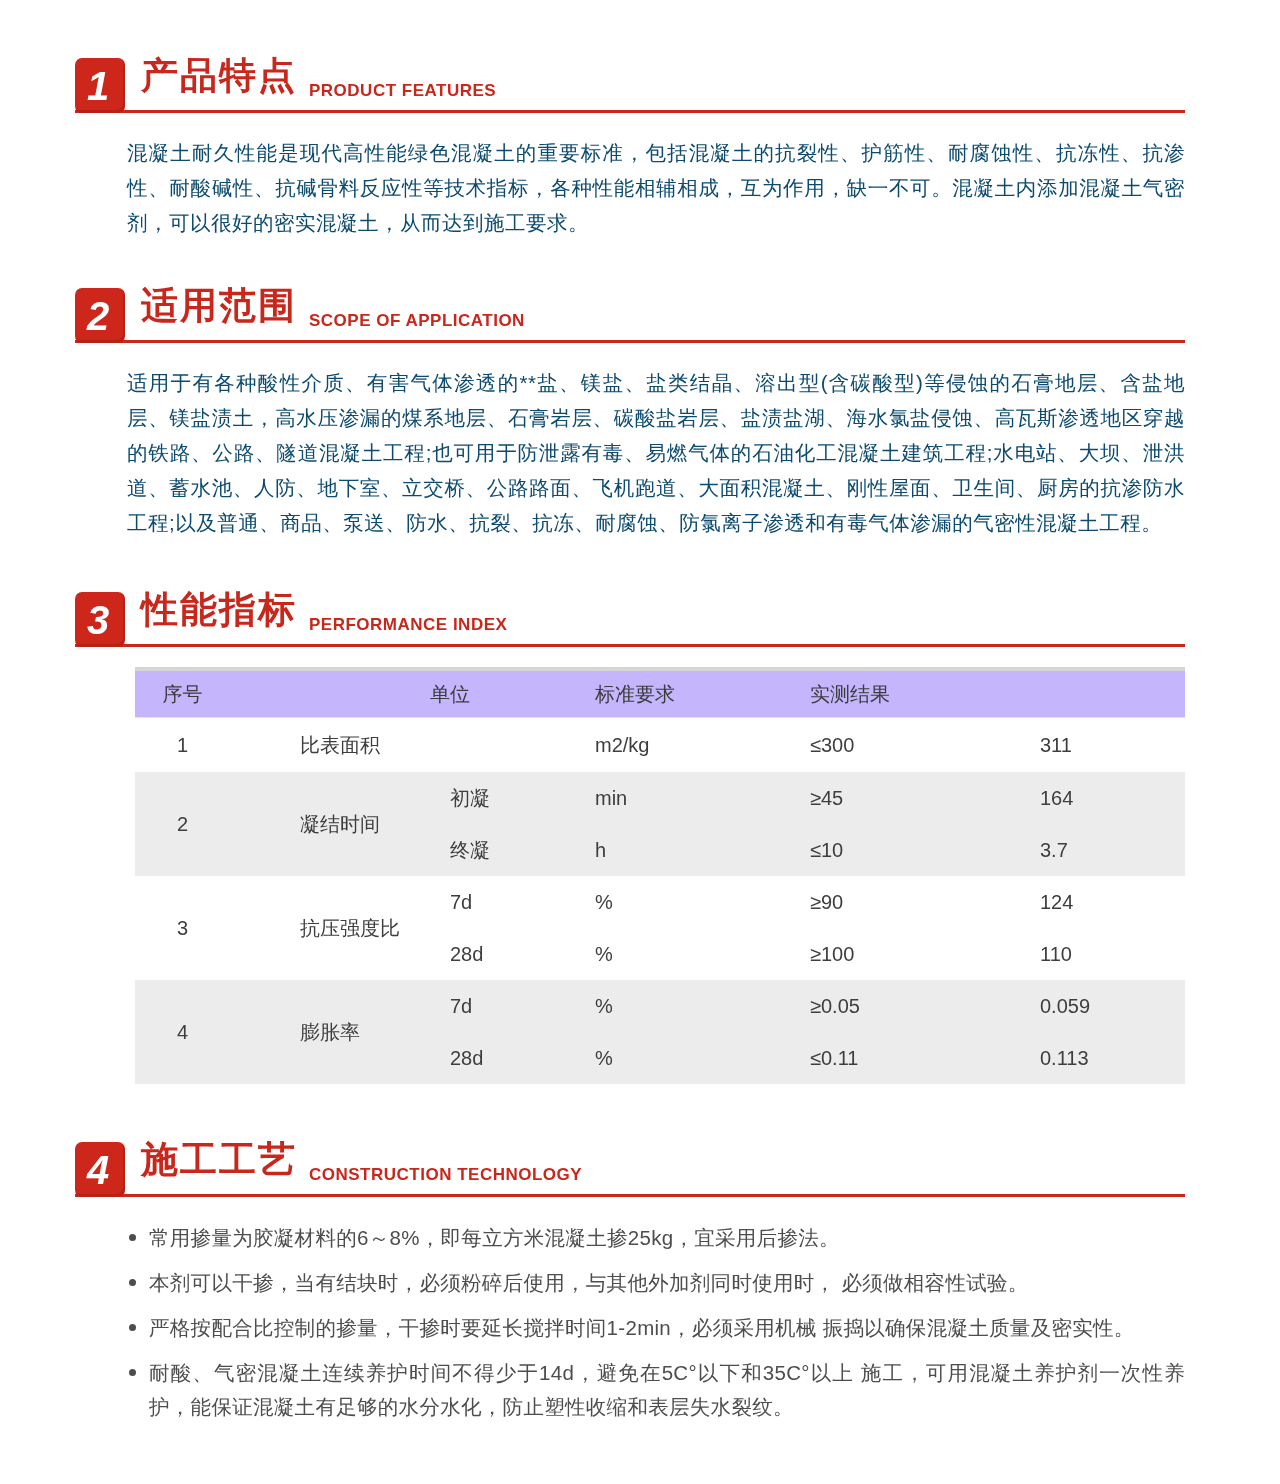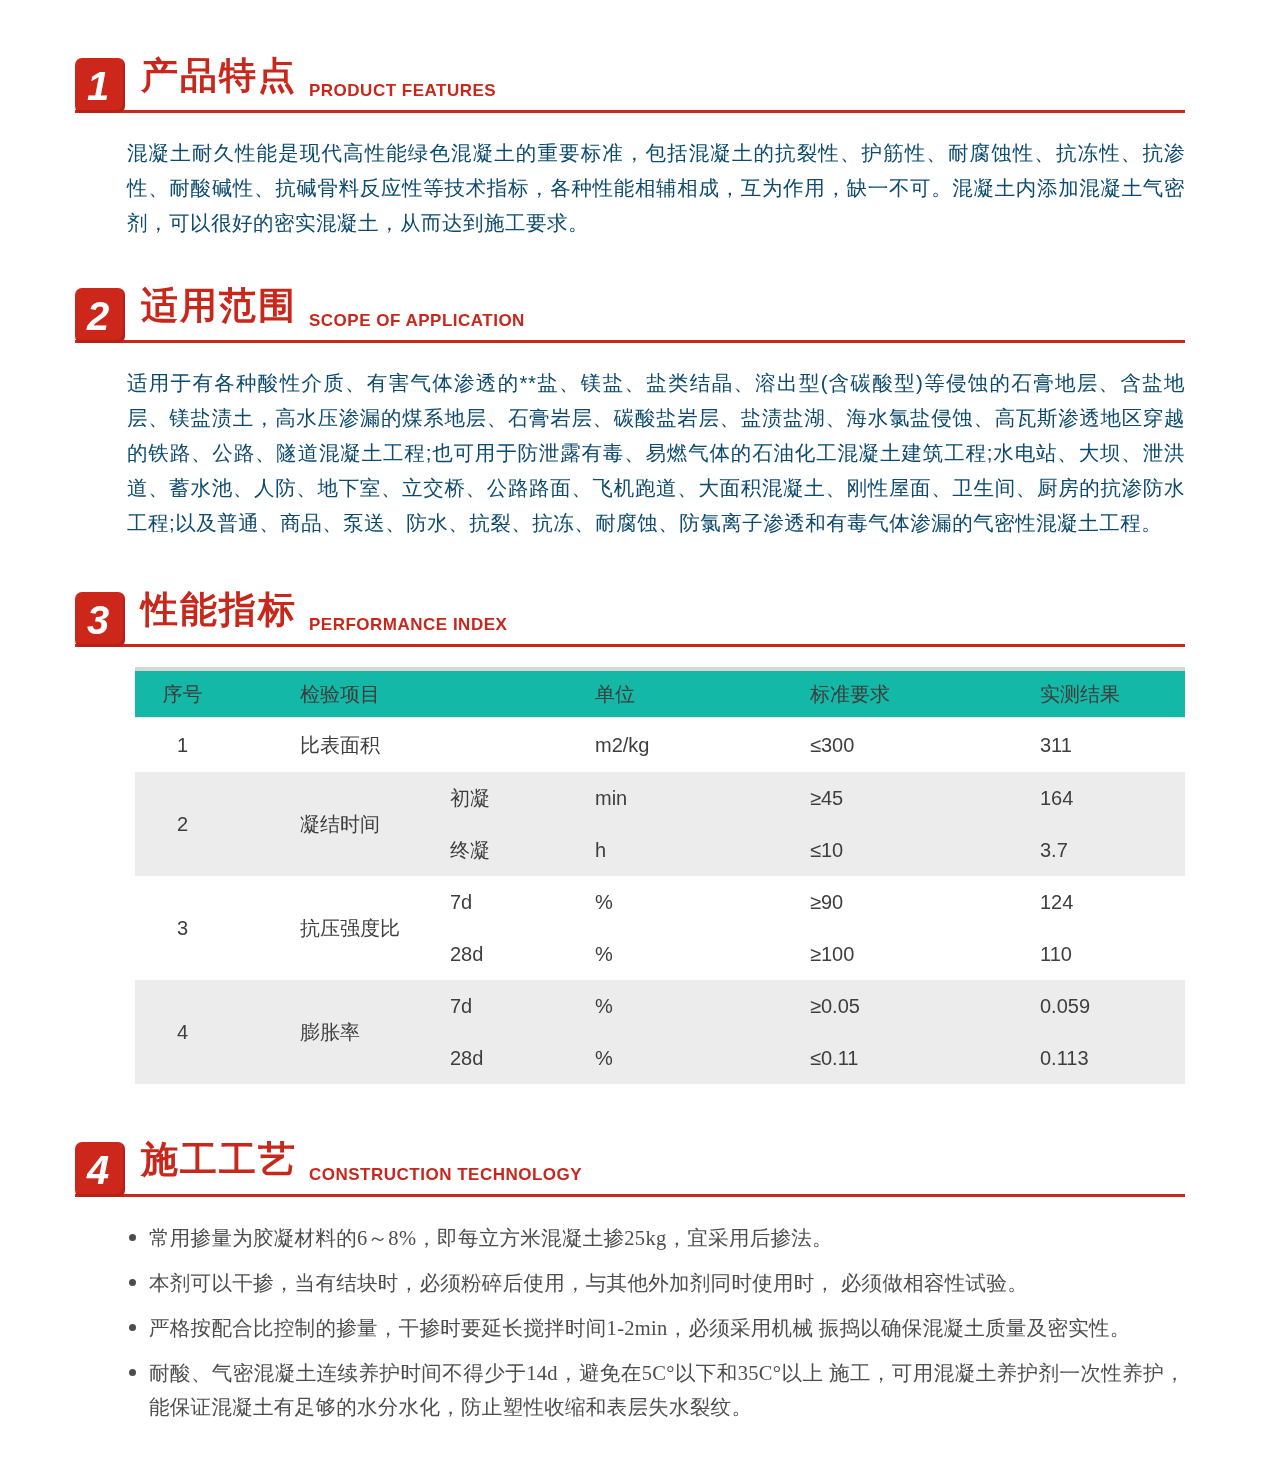--- a/index.html
+++ b/index.html
@@ -77,21 +77,21 @@
     margin:20px 0 0 60px;
     border-top:4px solid #d6d6d6;
     font-size:20px;
     color:#3e3e3e;
   }
   .trow{
     display:grid;
     grid-template-columns:95px 200px 165px 215px 230px 1fr;
   }
   .thead-row{
-    background:#14b8a6;
+    background:#c4b5fd;
     border-bottom:1px solid #e6e6e6;
     height:46px;
   }
   .thead-row .cell{font-weight:normal;color:#3c3c3c;}
   .cell{
     display:flex;
     align-items:center;
     box-sizing:border-box;
   }
   .c-center{justify-content:center;}
@@ -103,21 +103,20 @@
   }
   .tgroup.shaded{background:#ececec;}
   .rowspan2{grid-row:1 / span 2;}
   .sr{height:52px;}
   .sr1{height:54px;}
   
   .bullets{
     margin:24px 0 0 52px;
     padding:0;
     list-style:none;
-    font-family:Liberation Serif, serif;
   }
   .bullets li{
     position:relative;
     padding-left:22px;
     font-size:20.5px;
     line-height:34px;
     margin-bottom:11px;
     color:#4d4d4d;
     text-align:justify;
     letter-spacing:0.3px;
@@ -170,21 +169,20 @@
         <span>3</span>
       </div>
       <div class="title-zh">性能指标</div>
       <div class="title-en">PERFORMANCE INDEX</div>
     </div>
 
     <div class="ptable">
 
       <div class="trow thead-row">
         <div class="cell c-center">序号</div>
-        <div class="cell c-item">检验项目</div>
         <div class="cell c-sub"></div>
         <div class="cell">单位</div>
         <div class="cell">标准要求</div>
         <div class="cell">实测结果</div>
       </div>
 
       <div class="tgroup">
         <div class="cell c-center sr1">1</div>
         <div class="cell c-item sr1">比表面积</div>
         <div class="cell c-sub sr1"></div>

